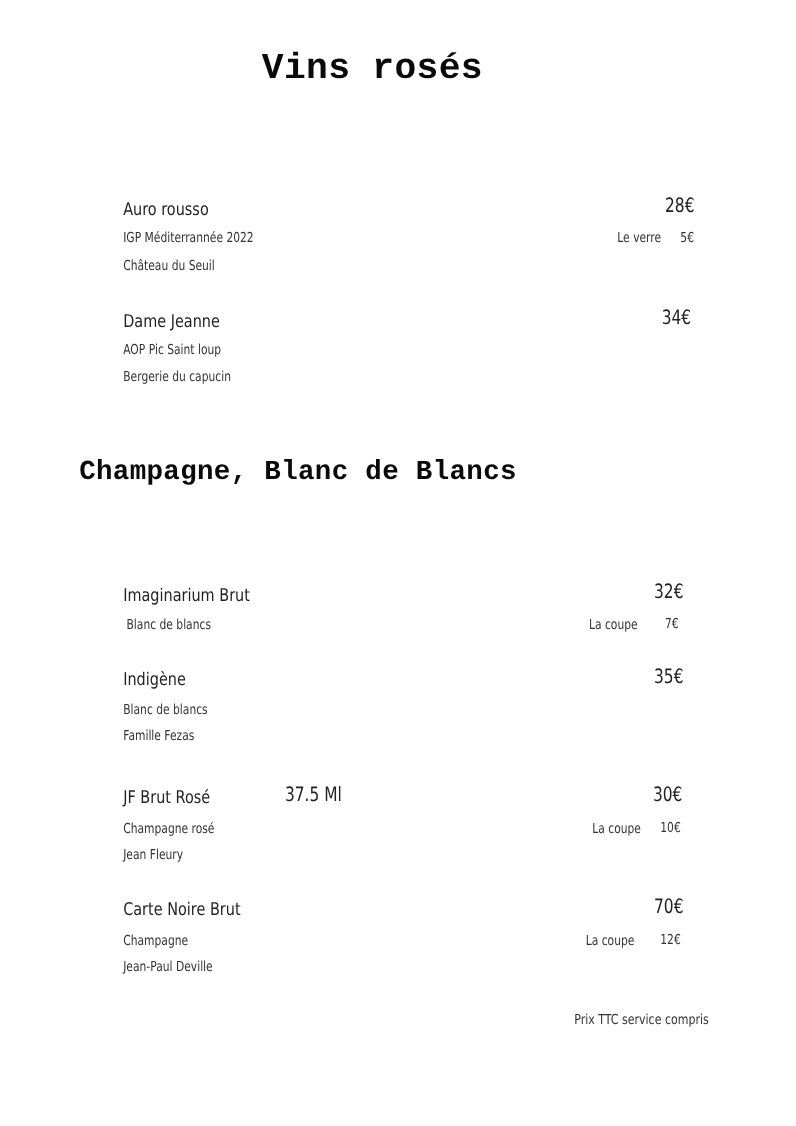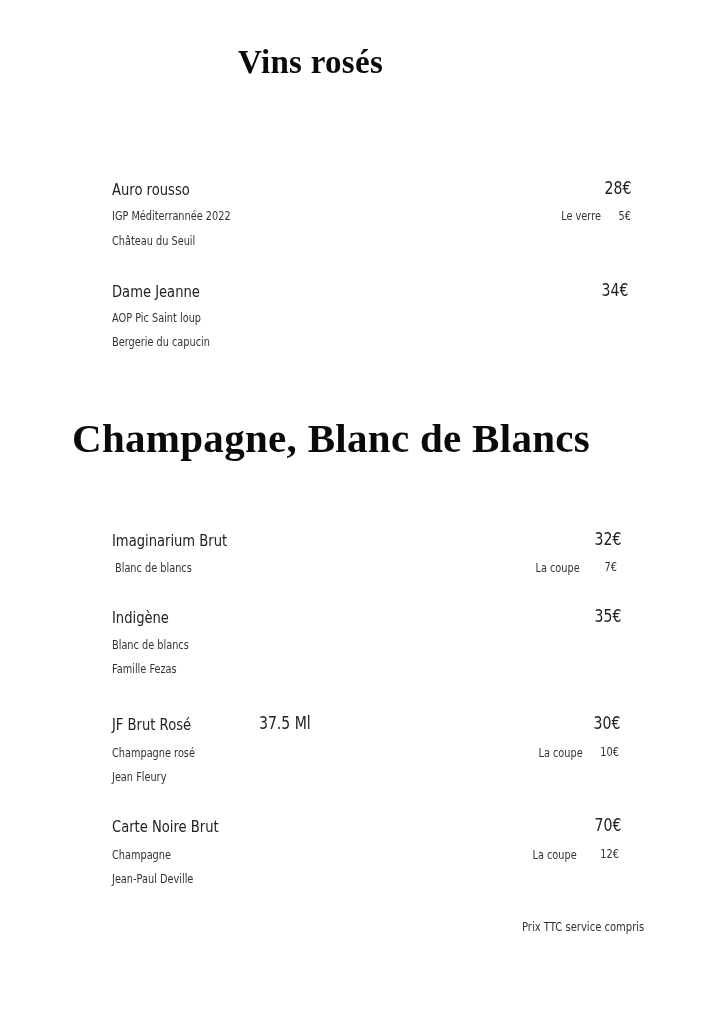--- a/index.html
+++ b/index.html
@@ -10,29 +10,29 @@
     body {
       width: 724px;
       height: 1024px;
       position: relative;
       overflow: hidden;
       color: #1a1a1a;
       font-family: "DejaVu Sans", sans-serif;
     }
     .heading {
       position: absolute;
-      font-family: Liberation Serif, serif;
+      font-family: Liberation Mono, monospace;
       font-weight: bold;
       color: #0a0a0a;
       margin: 0;
       white-space: nowrap;
       letter-spacing: 0.3px;
     }
     .h-roses { left: 238px; top: 44px; font-size: 33px; }
-    .h-champ { left: 72px; top: 414px; font-size: 41px; }
+    .h-champ { left: 72px; top: 414px; font-size: 25px; }
 
     .txt {
       position: absolute;
       white-space: nowrap;
       font-family: "DejaVu Sans", sans-serif;
       color: #2a2a2a;
       transform-origin: left top;
     }
     .name {
       font-size: 16px;

